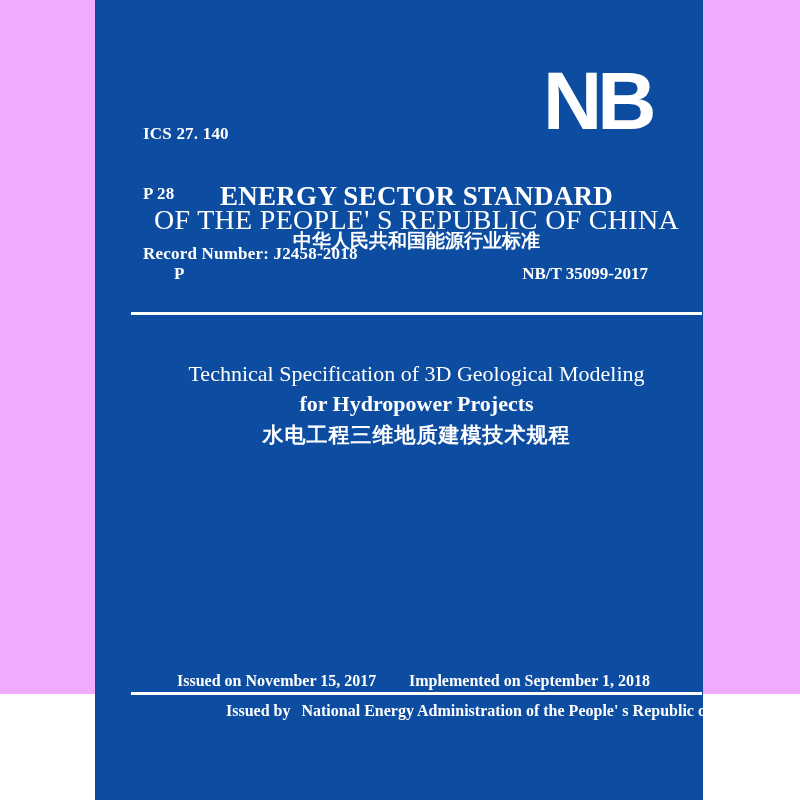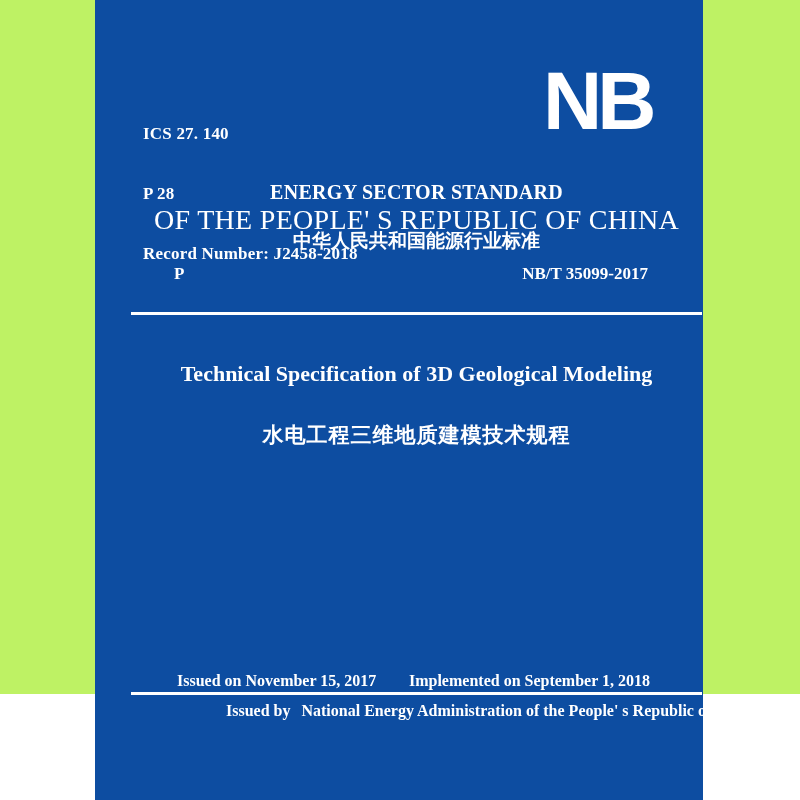--- a/index.html
+++ b/index.html
@@ -11,21 +11,21 @@
     height: 800px;
     background: #ffffff;
     font-family: "Liberation Serif", serif;
     position: relative;
     overflow: hidden;
   }
   .page {
     position: absolute;
     left: 0; top: 0;
     width: 800px; height: 694px;
-    background: #bef264;
+    background: #f0abfc;
   }
   .cover {
     position: absolute;
     left: 95px; top: 0;
     width: 608px; height: 800px;
     background: #0d4da1;
     color: #ffffff;
   }
   
   .ics-block {
@@ -47,21 +47,21 @@
     line-height: 1;
     letter-spacing: -5px;
     text-align: left;
   }
   .content-col {
     position: absolute;
     left: 36px;               
     width: 571px;
     text-align: center;
   }
-  .std-en1 { top: 181px; font-size: 20px; font-weight: bold; letter-spacing: 0.3px; }
+  .std-en1 { top: 181px; font-size: 27px; font-weight: bold; letter-spacing: 0.3px; }
   .std-en2 { top: 204px; font-size: 28px; font-weight: normal; letter-spacing: 0.3px; }
   .std-zh  { top: 228px; font-size: 19px; font-weight: bold; }
   .code-row {
     position: absolute;
     left: 36px; top: 264px;
     width: 571px;
     font-size: 17px;
     font-weight: bold;
   }
   .code-row .class-code {
@@ -74,21 +74,21 @@
   }
   .rule {
     position: absolute;
     left: 36px;
     width: 571px;
     height: 3px;
     background: #ffffff;
   }
   .rule-top { top: 312px; }
   .rule-bottom { top: 692px; }
-  .title-en1 { top: 361px; font-size: 22px; font-weight: bold; }
+  .title-en1 { top: 361px; font-size: 22px; font-weight: normal; }
   .title-en2 { top: 391px; font-size: 22px; font-weight: bold; }
   .title-zh  { top: 421px; font-size: 21px; font-weight: bold; letter-spacing: 1px; }
   .dates-row {
     position: absolute;
     left: 36px; top: 672px;
     width: 571px;
     font-size: 16px;
     font-weight: bold;
   }
   .dates-row .issued-on {
@@ -129,20 +129,21 @@
     <div class="content-col std-zh">中华人民共和国能源行业标准</div>
 
     <div class="code-row">
       <span class="class-code">P</span>
       <span class="std-number">NB/T 35099-2017</span>
     </div>
 
     <div class="rule rule-top"></div>
 
     <div class="content-col title-en1">Technical Specification of 3D Geological Modeling</div>
+    <div class="content-col title-en2">for Hydropower Projects</div>
     <div class="content-col title-zh">水电工程三维地质建模技术规程</div>
 
     <div class="dates-row">
       <span class="issued-on">Issued on November 15, 2017</span>
       <span class="implemented-on">Implemented on September 1, 2018</span>
     </div>
 
     <div class="rule rule-bottom"></div>
 
     <div class="issuedby-row">

